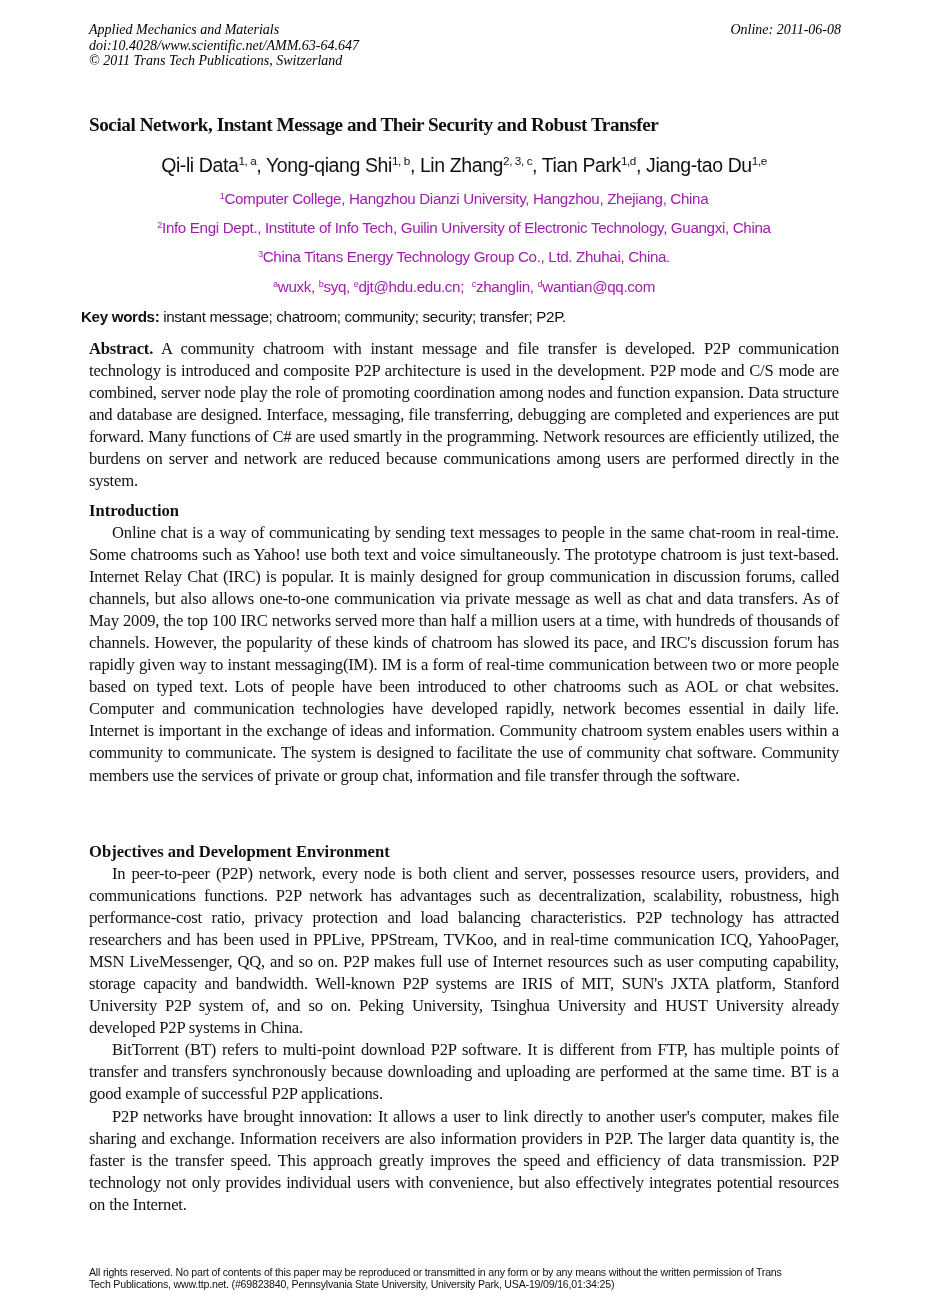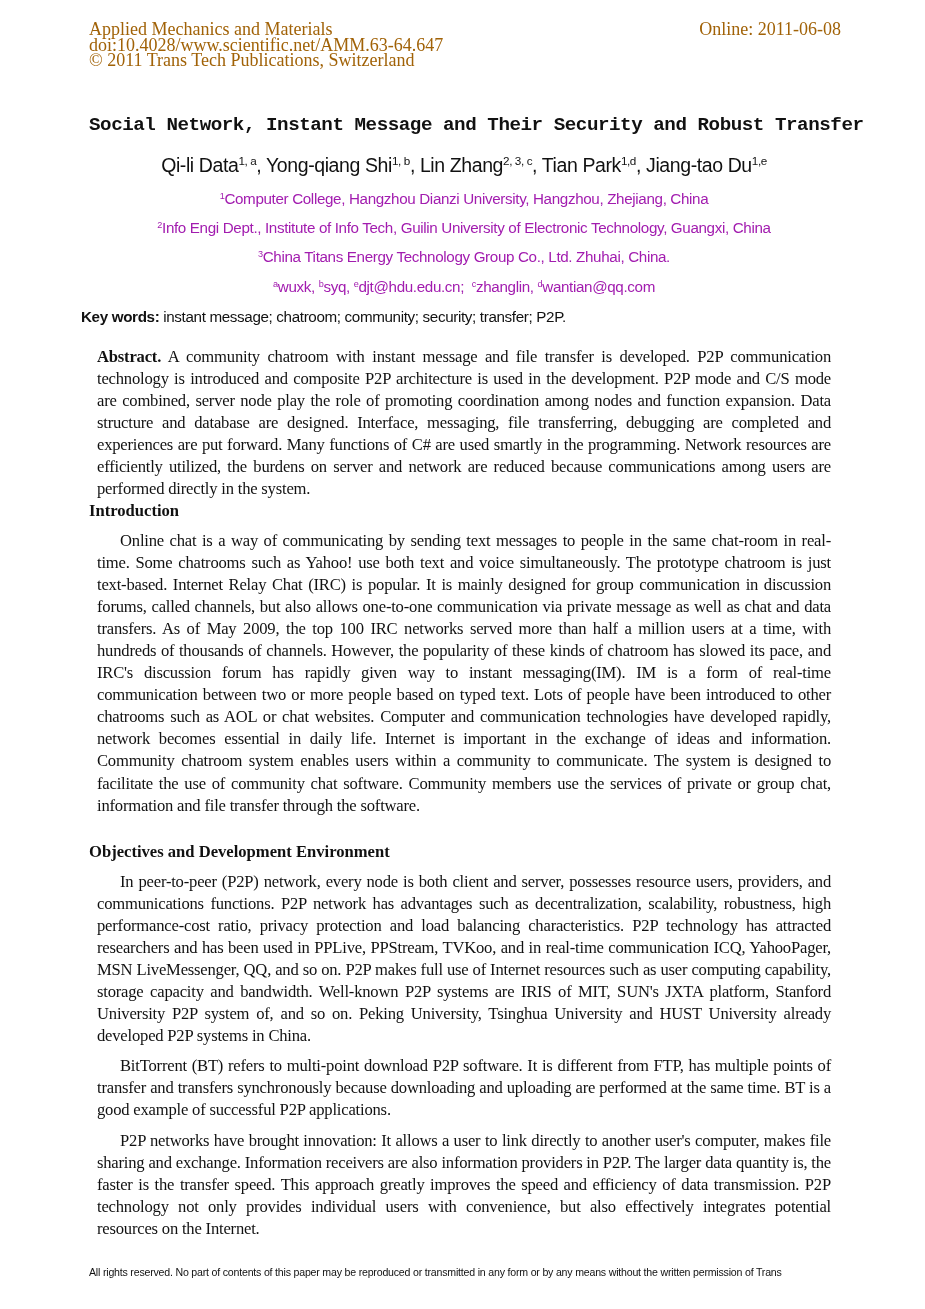--- a/index.html
+++ b/index.html
@@ -1,31 +1,31 @@
 <!DOCTYPE html>
 <html><head>
 <meta charset="utf-8">
 <style>
   html, body { margin: 0; padding: 0; background: #ffffff; }
   body { width: 925px; height: 1309px; position: relative; overflow: hidden; color: #111; }
 
-  .header { position: absolute; left: 89px; top: 22px; width: 750px; font-family: "Liberation Serif", serif; font-size: 18px; line-height: 15.5px; color: #a16207; }
+  .header { position: absolute; left: 89px; top: 22px; width: 750px; font-family: "Liberation Serif", serif; font-style: italic; font-size: 14px; line-height: 15.5px; color: #000000; }
   .header .online { position: absolute; right: -2px; top: 0; }
   .header .hl { display: block; white-space: nowrap; }
 
-  .title { position: absolute; left: 89px; top: 114px; width: 750px; text-align: center; font-family: Liberation Mono, monospace; font-weight: bold; font-size: 19.2px; letter-spacing: -0.45px; color: #111; white-space: nowrap; }
+  .title { position: absolute; left: 89px; top: 114px; width: 750px; text-align: left; font-family: Liberation Serif, serif; font-weight: bold; font-size: 19.2px; letter-spacing: -0.45px; color: #111; white-space: nowrap; }
   .authors { position: absolute; left: 89px; top: 154px; width: 750px; text-align: center; font-family: "Liberation Sans", sans-serif; font-size: 19.5px; letter-spacing: -0.4px; color: #111; white-space: nowrap; }
   .authors sup, .affil sup { font-size: 60%; vertical-align: 0; position: relative; top: -0.6em; }
   .affil { position: absolute; left: 89px; width: 750px; text-align: center; font-family: "Liberation Sans", sans-serif; font-size: 15.2px; letter-spacing: -0.35px; color: #a21caf; white-space: nowrap; }
   .a1 { top: 190px; } .a2 { top: 219px; } .a3 { top: 248px; } .a4 { top: 278px; }
   .keywords { position: absolute; left: 81px; top: 308px; width: 750px; font-family: "Liberation Sans", sans-serif; font-size: 15.2px; letter-spacing: -0.35px; color: #111; white-space: nowrap; }
   .keywords b { font-weight: bold; }
 
   .body-text { position: absolute; left: 89px; width: 750px; font-family: "Liberation Serif", serif; font-size: 16.6px; line-height: 22.05px; color: #111; text-align: justify; letter-spacing: -0.2px; }
-  .body-text p { margin: 8px; }
+  .body-text p { margin: 0; }
   .indent { text-indent: 23px; }
   .h { font-weight: bold; font-family: "Liberation Serif", serif; font-size: 16.6px; line-height: 22px; }
   .abstract { top: 338px; }
   .intro-h { position: absolute; left: 89px; top: 500px; }
   .intro { top: 522px; }
   .obj-h { position: absolute; left: 89px; top: 841px; }
   .obj { top: 863px; }
 
   .footer { position: absolute; left: 89px; top: 1267px; width: 760px; font-family: "Liberation Sans", sans-serif; font-size: 10.6px; line-height: 11.5px; color: #111; letter-spacing: -0.2px; }
   .footer span { display: block; white-space: nowrap; }
@@ -64,13 +64,14 @@
 
 <div class="h obj-h">Objectives and Development Environment</div>
 <div class="body-text obj">
   <p class="indent">In peer-to-peer (P2P) network, every node is both client and server, possesses resource users, providers, and communications functions. P2P network has advantages such as decentralization, scalability, robustness, high performance-cost ratio, privacy protection and load balancing characteristics. P2P technology has attracted researchers and has been used in PPLive, PPStream, TVKoo, and in real-time communication ICQ, YahooPager, MSN LiveMessenger, QQ, and so on. P2P makes full use of Internet resources such as user computing capability, storage capacity and bandwidth. Well-known P2P systems are IRIS of MIT, SUN's JXTA platform, Stanford University P2P system of, and so on. Peking University, Tsinghua University and HUST University already developed P2P systems in China.</p>
   <p class="indent">BitTorrent (BT) refers to multi-point download P2P software. It is different from FTP, has multiple points of transfer and transfers synchronously because downloading and uploading are performed at the same time. BT is a good example of successful P2P applications.</p>
   <p class="indent">P2P networks have brought innovation: It allows a user to link directly to another user's computer, makes file sharing and exchange. Information receivers are also information providers in P2P. The larger data quantity is, the faster is the transfer speed. This approach greatly improves the speed and efficiency of data transmission. P2P technology not only provides individual users with convenience, but also effectively integrates potential resources on the Internet.</p>
 </div>
 
 <div class="footer">
   <span>All rights reserved. No part of contents of this paper may be reproduced or transmitted in any form or by any means without the written permission of Trans</span>
+  <span>Tech Publications, www.ttp.net. (#69823840, Pennsylvania State University, University Park, USA-19/09/16,01:34:25)</span>
 </div>
 
 </body></html>

